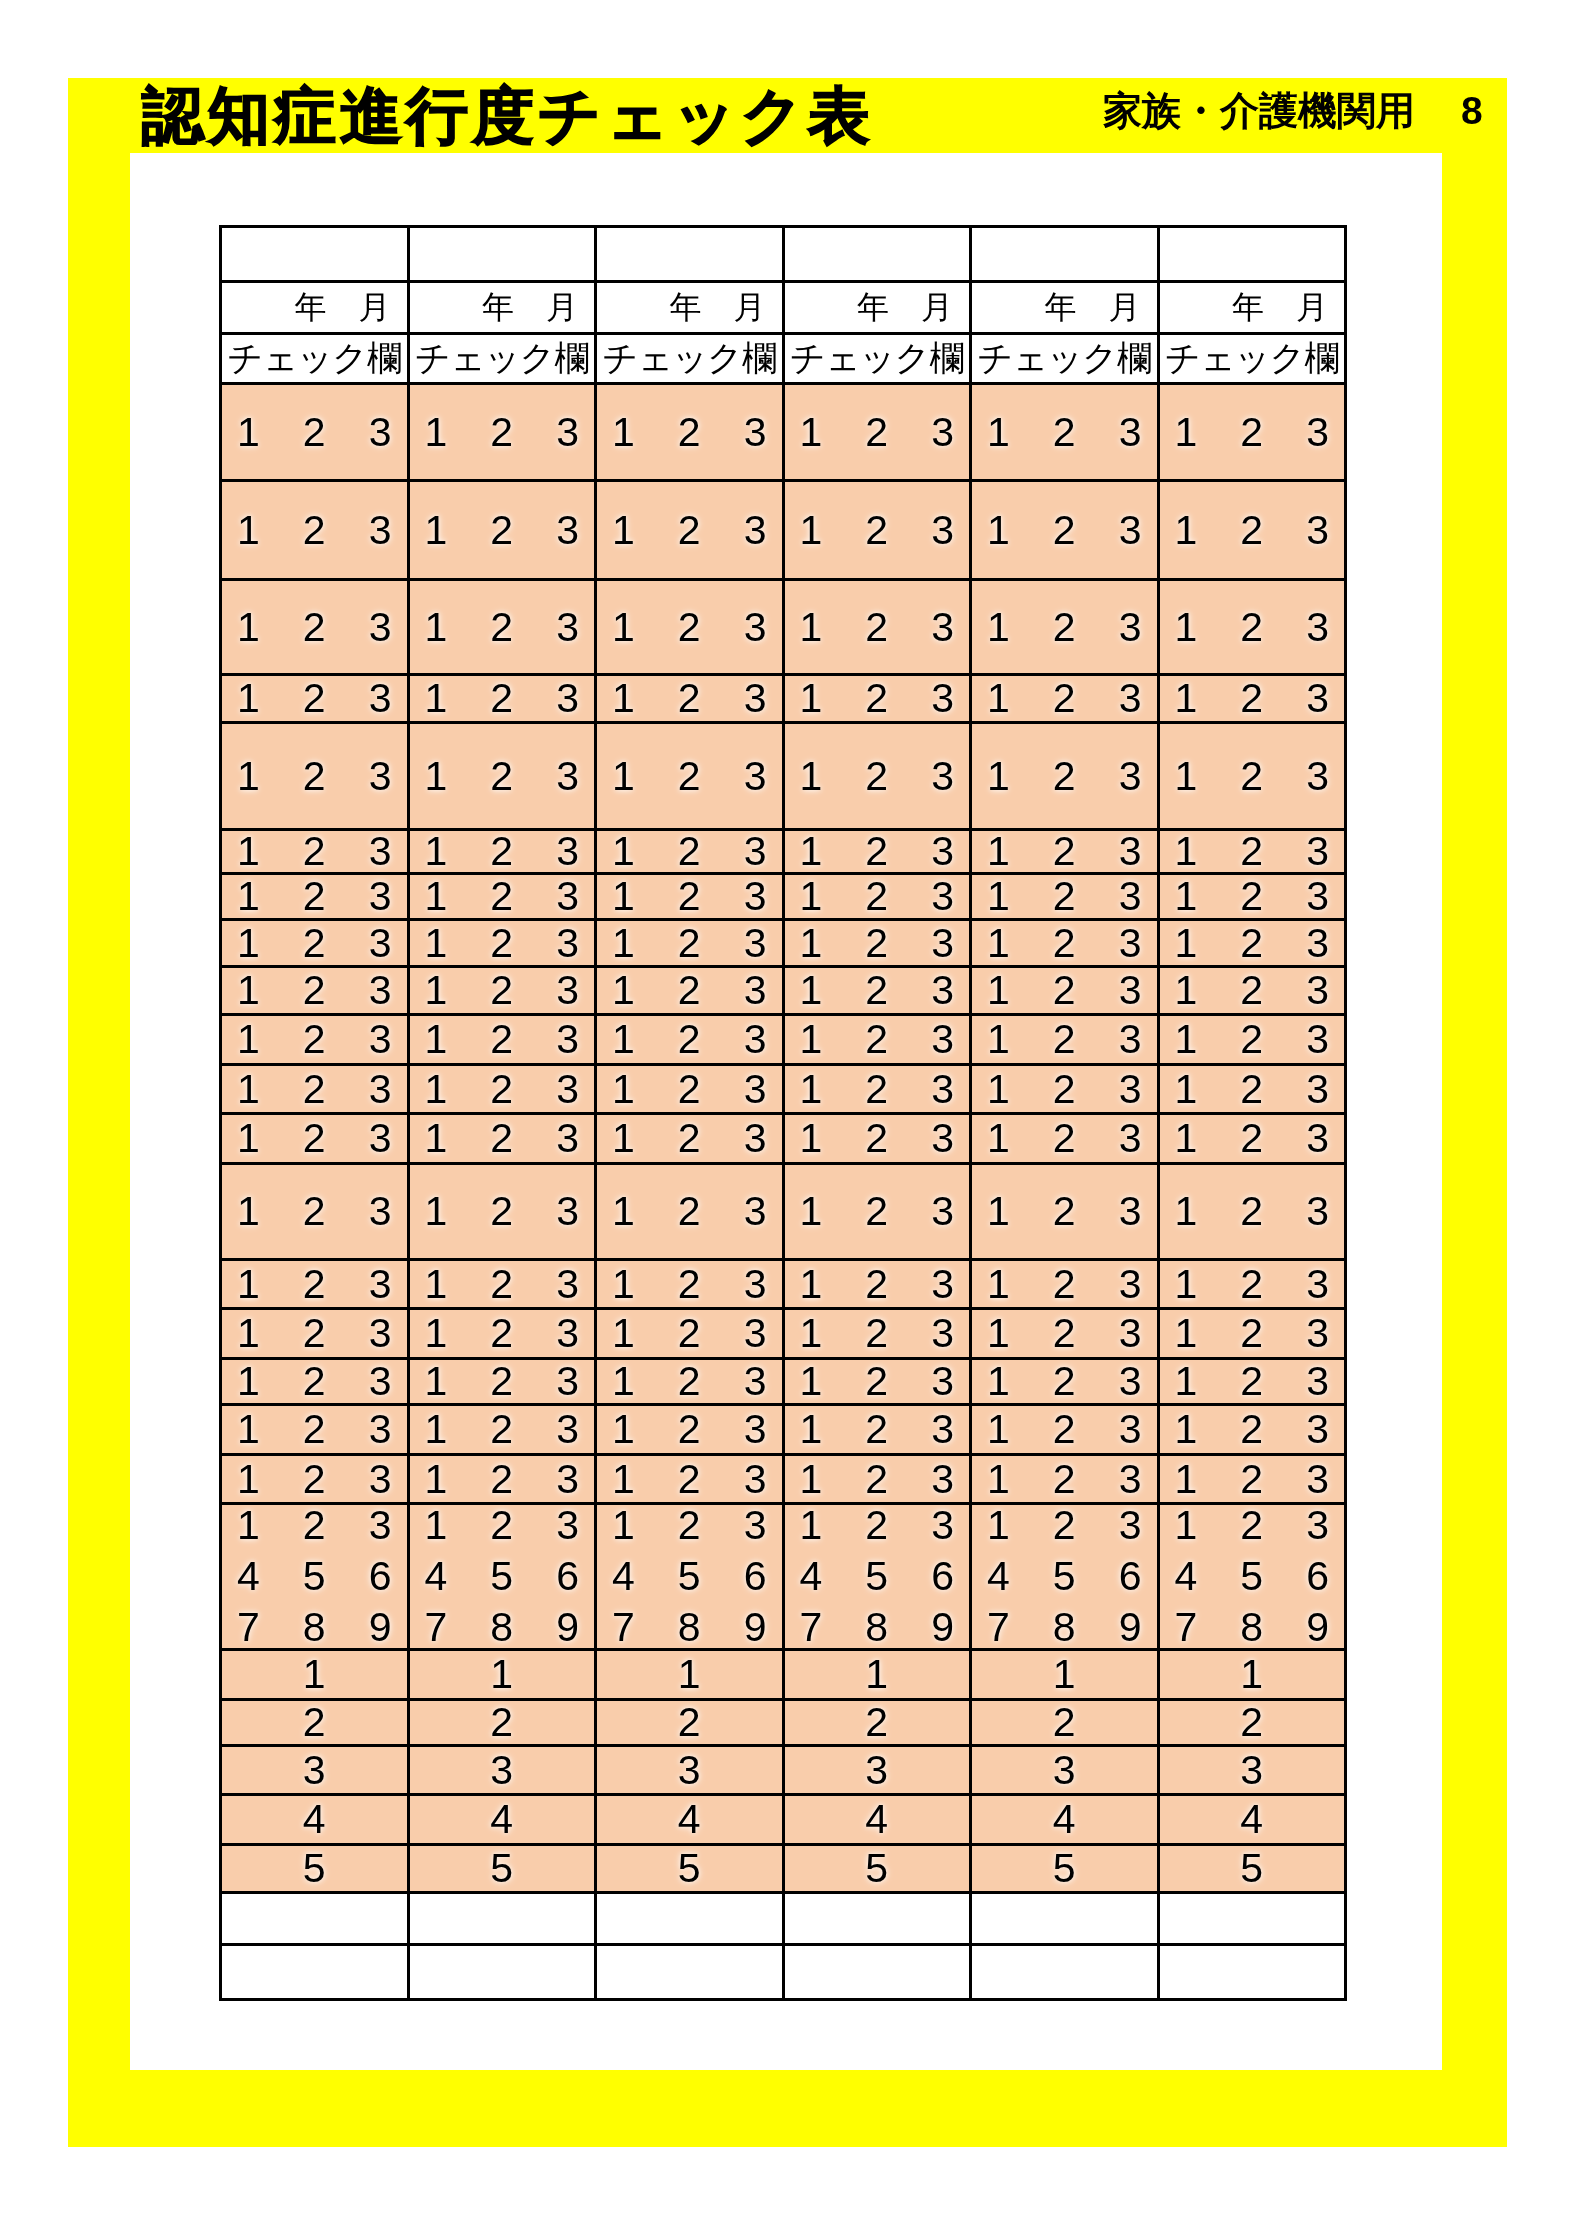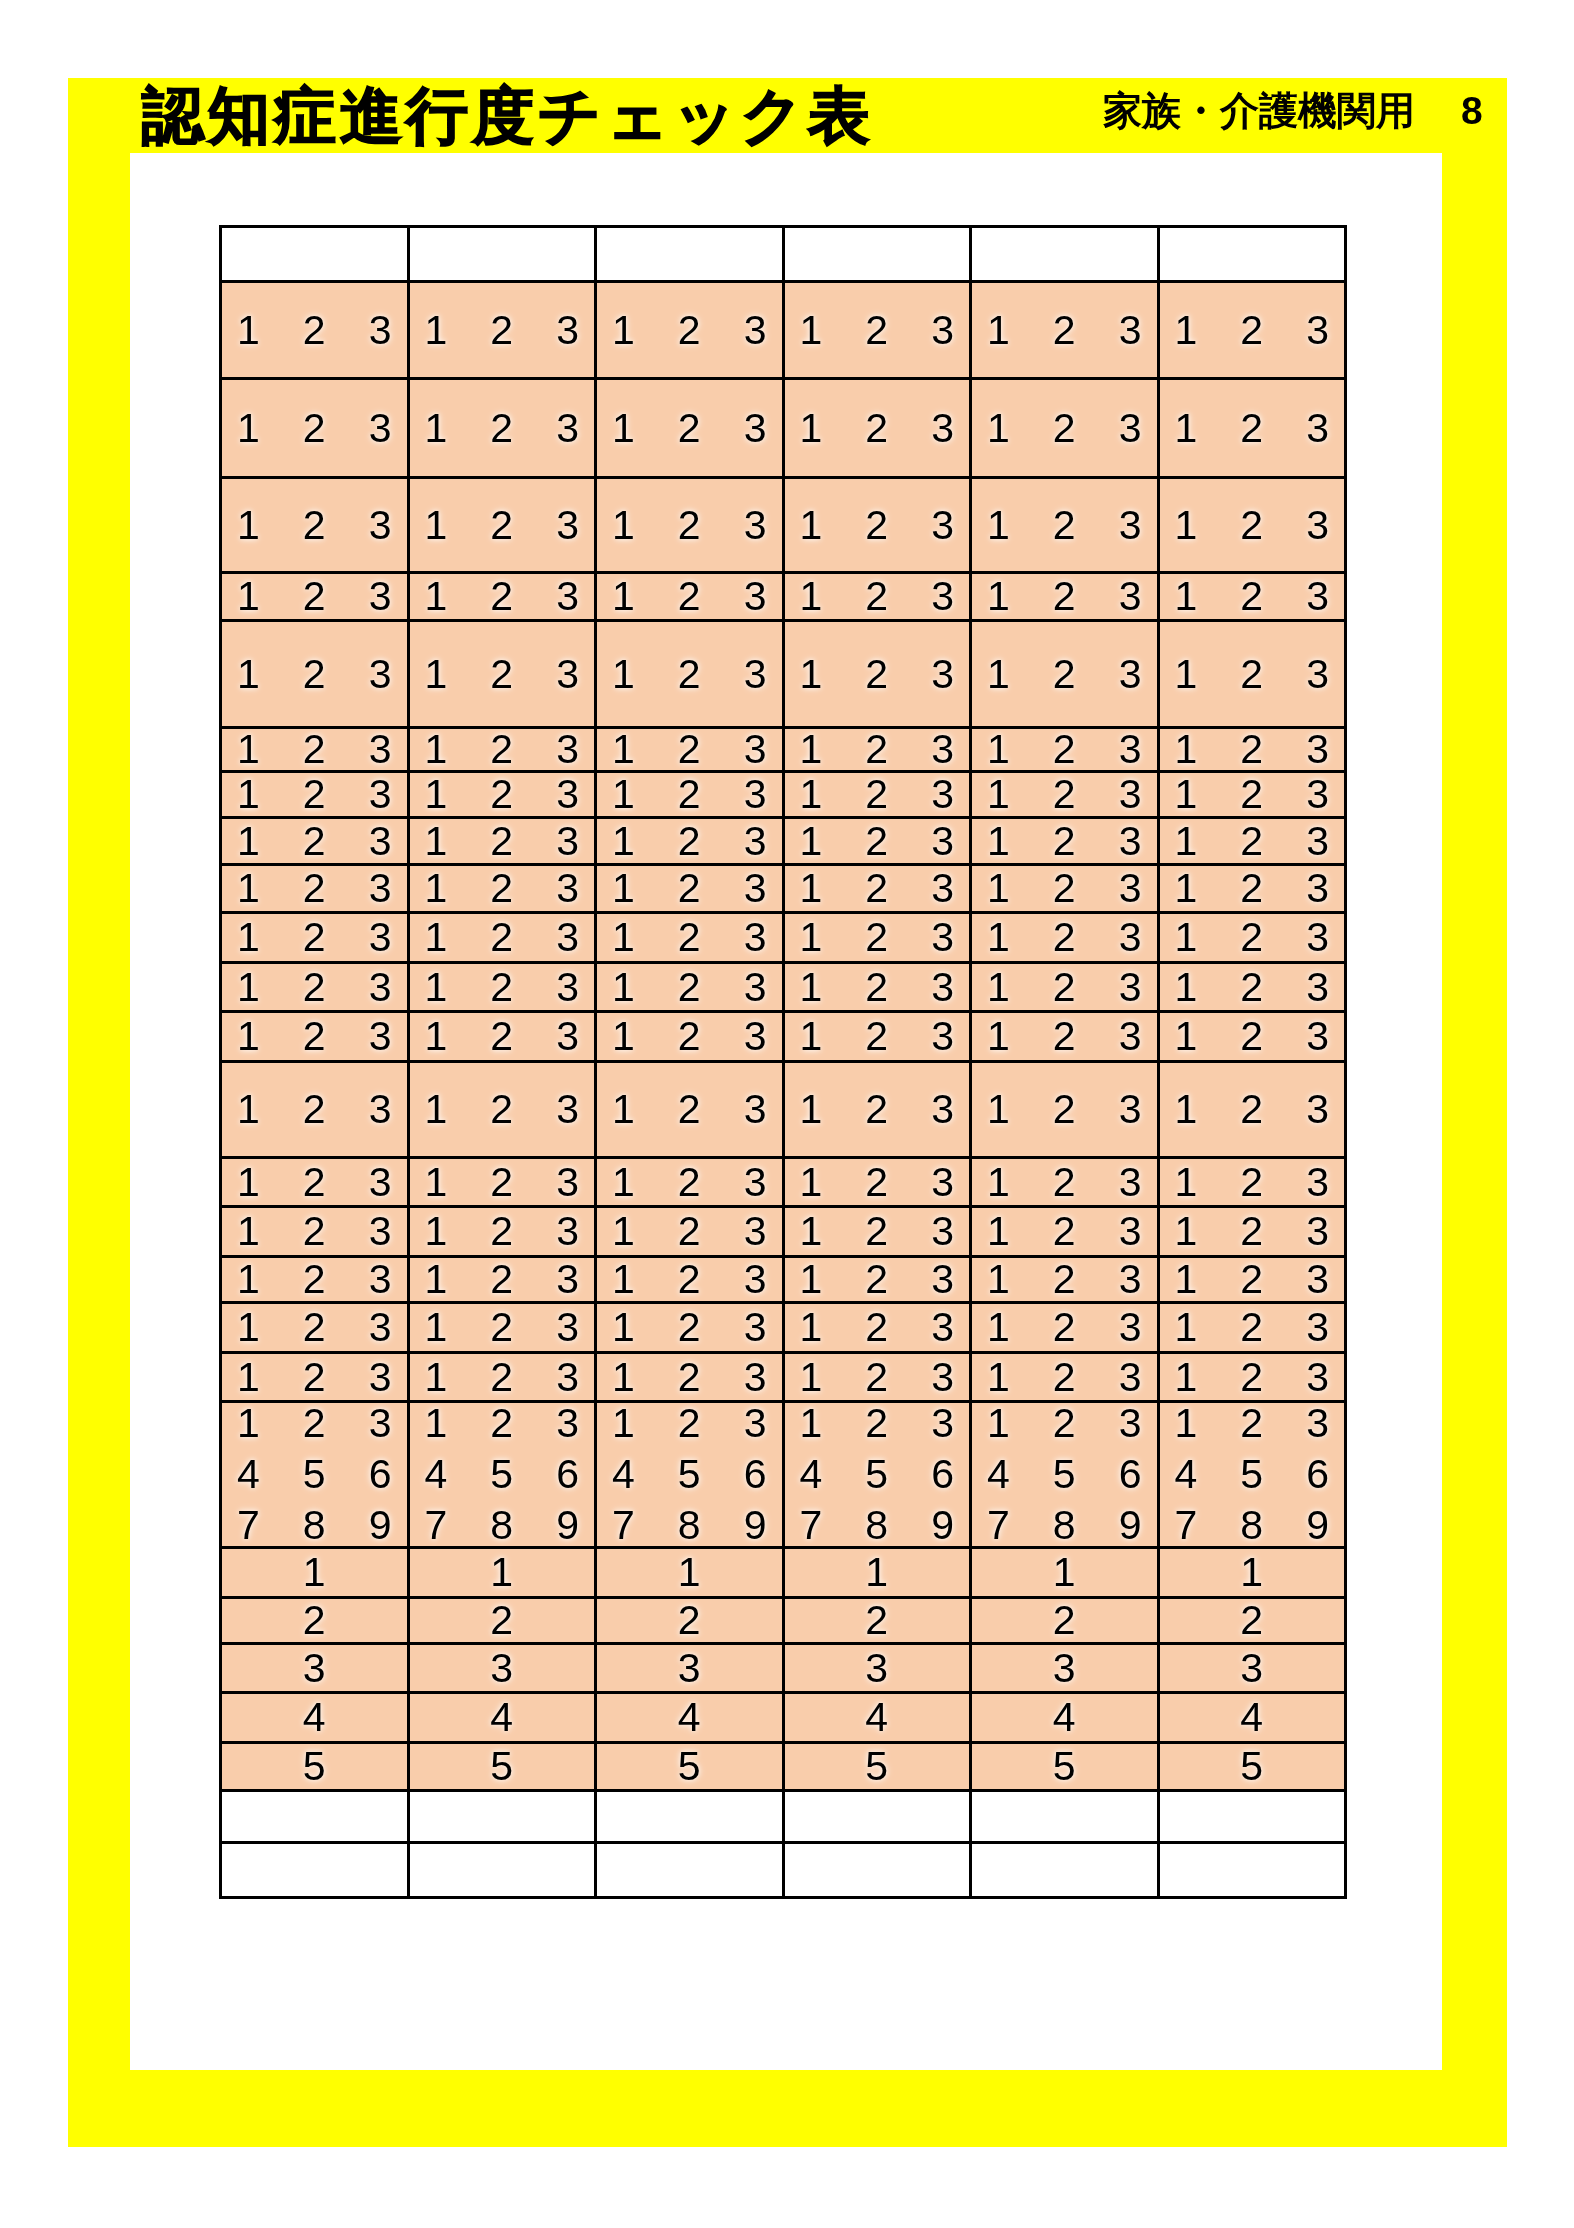--- a/index.html
+++ b/index.html
@@ -60,20 +60,36 @@
 <table class="check-table">
   <tbody id="table-body">
       <tr style="height: 55px;">
         <td class="blank"></td>
         <td class="blank"></td>
         <td class="blank"></td>
         <td class="blank"></td>
         <td class="blank"></td>
         <td class="blank"></td>
       </tr>
+      <tr style="height: 52px;">
+        <td class="date-cell">年　月</td>
+        <td class="date-cell">年　月</td>
+        <td class="date-cell">年　月</td>
+        <td class="date-cell">年　月</td>
+        <td class="date-cell">年　月</td>
+        <td class="date-cell">年　月</td>
+      </tr>
+      <tr style="height: 50px;">
+        <td class="check-cell">チェック欄</td>
+        <td class="check-cell">チェック欄</td>
+        <td class="check-cell">チェック欄</td>
+        <td class="check-cell">チェック欄</td>
+        <td class="check-cell">チェック欄</td>
+        <td class="check-cell">チェック欄</td>
+      </tr>
       <tr style="height: 97px;">
         <td class="orange">
           <div class="lines">
             <div class="opts-line">
               <span class="num">1</span>
               <span class="num">2</span>
               <span class="num">3</span>
             </div>
           </div>
         </td>

